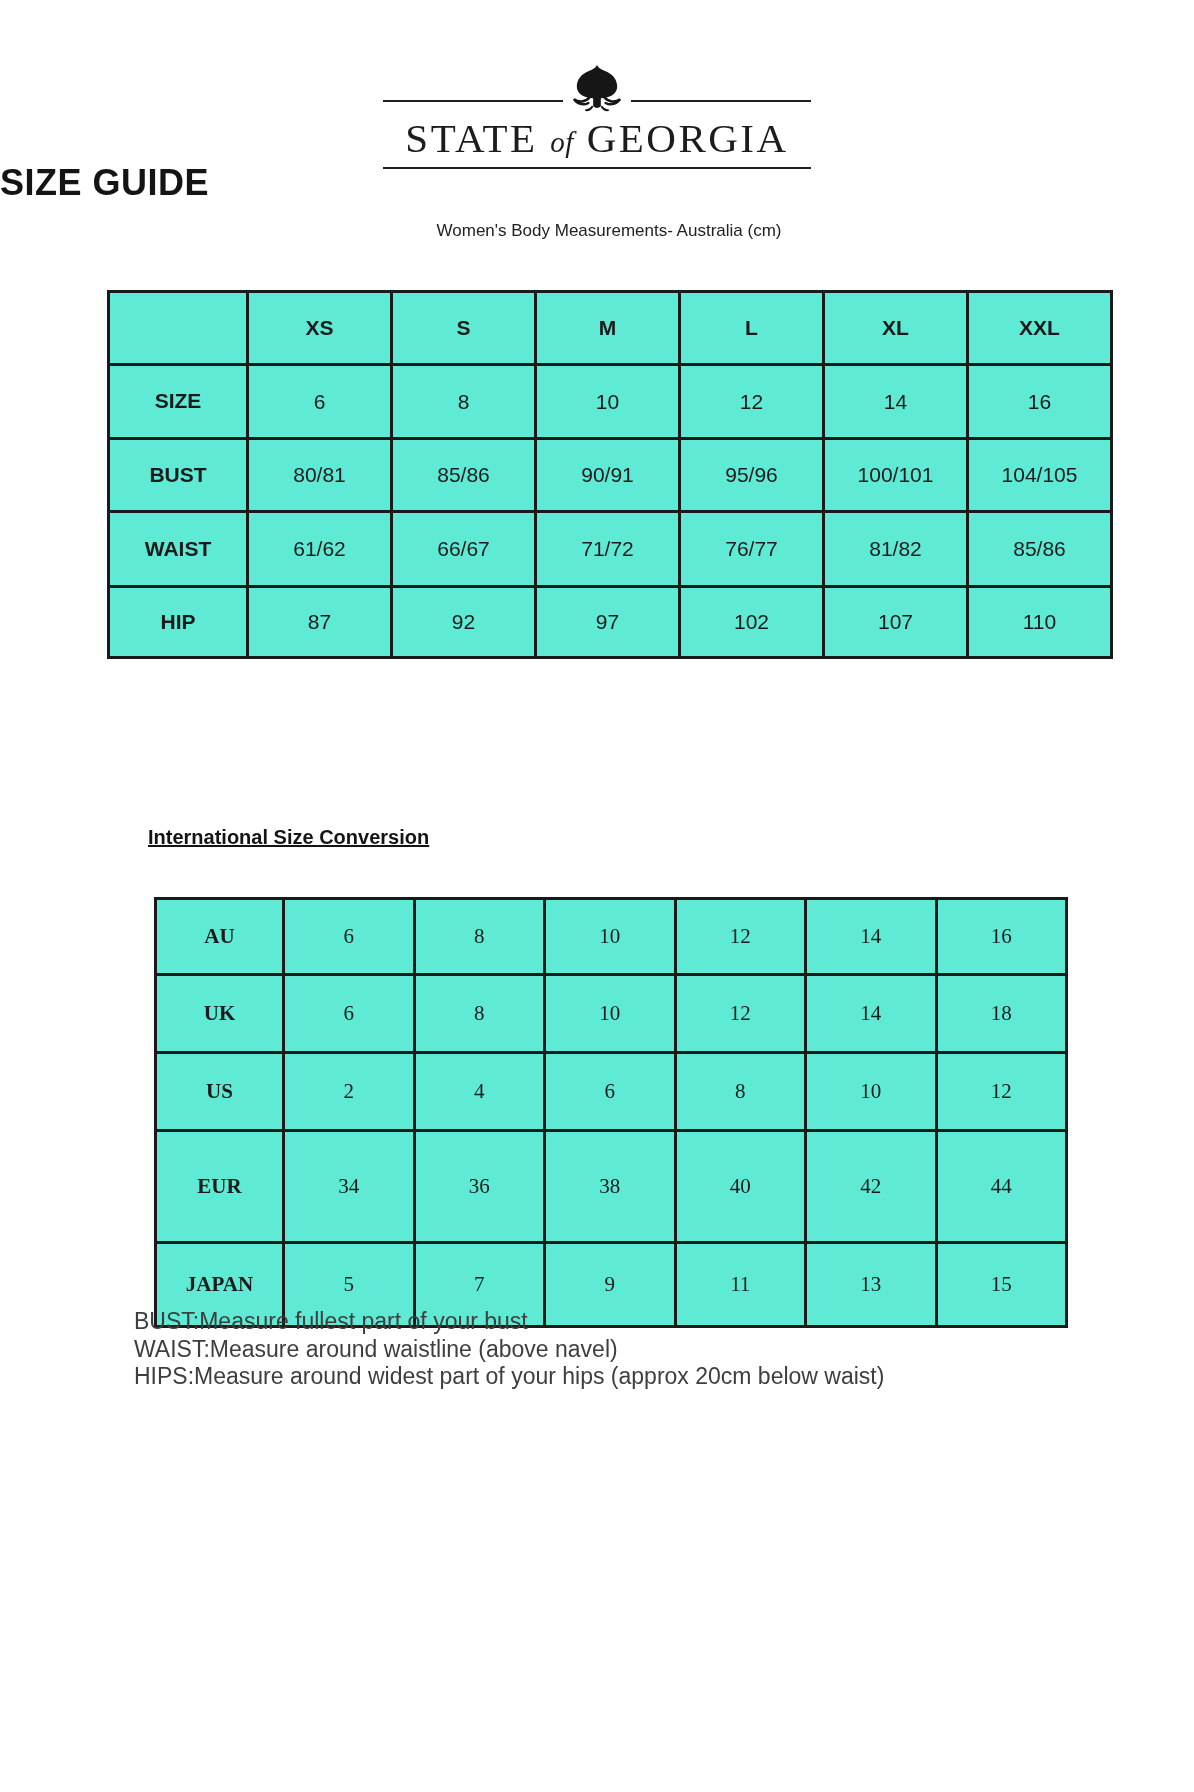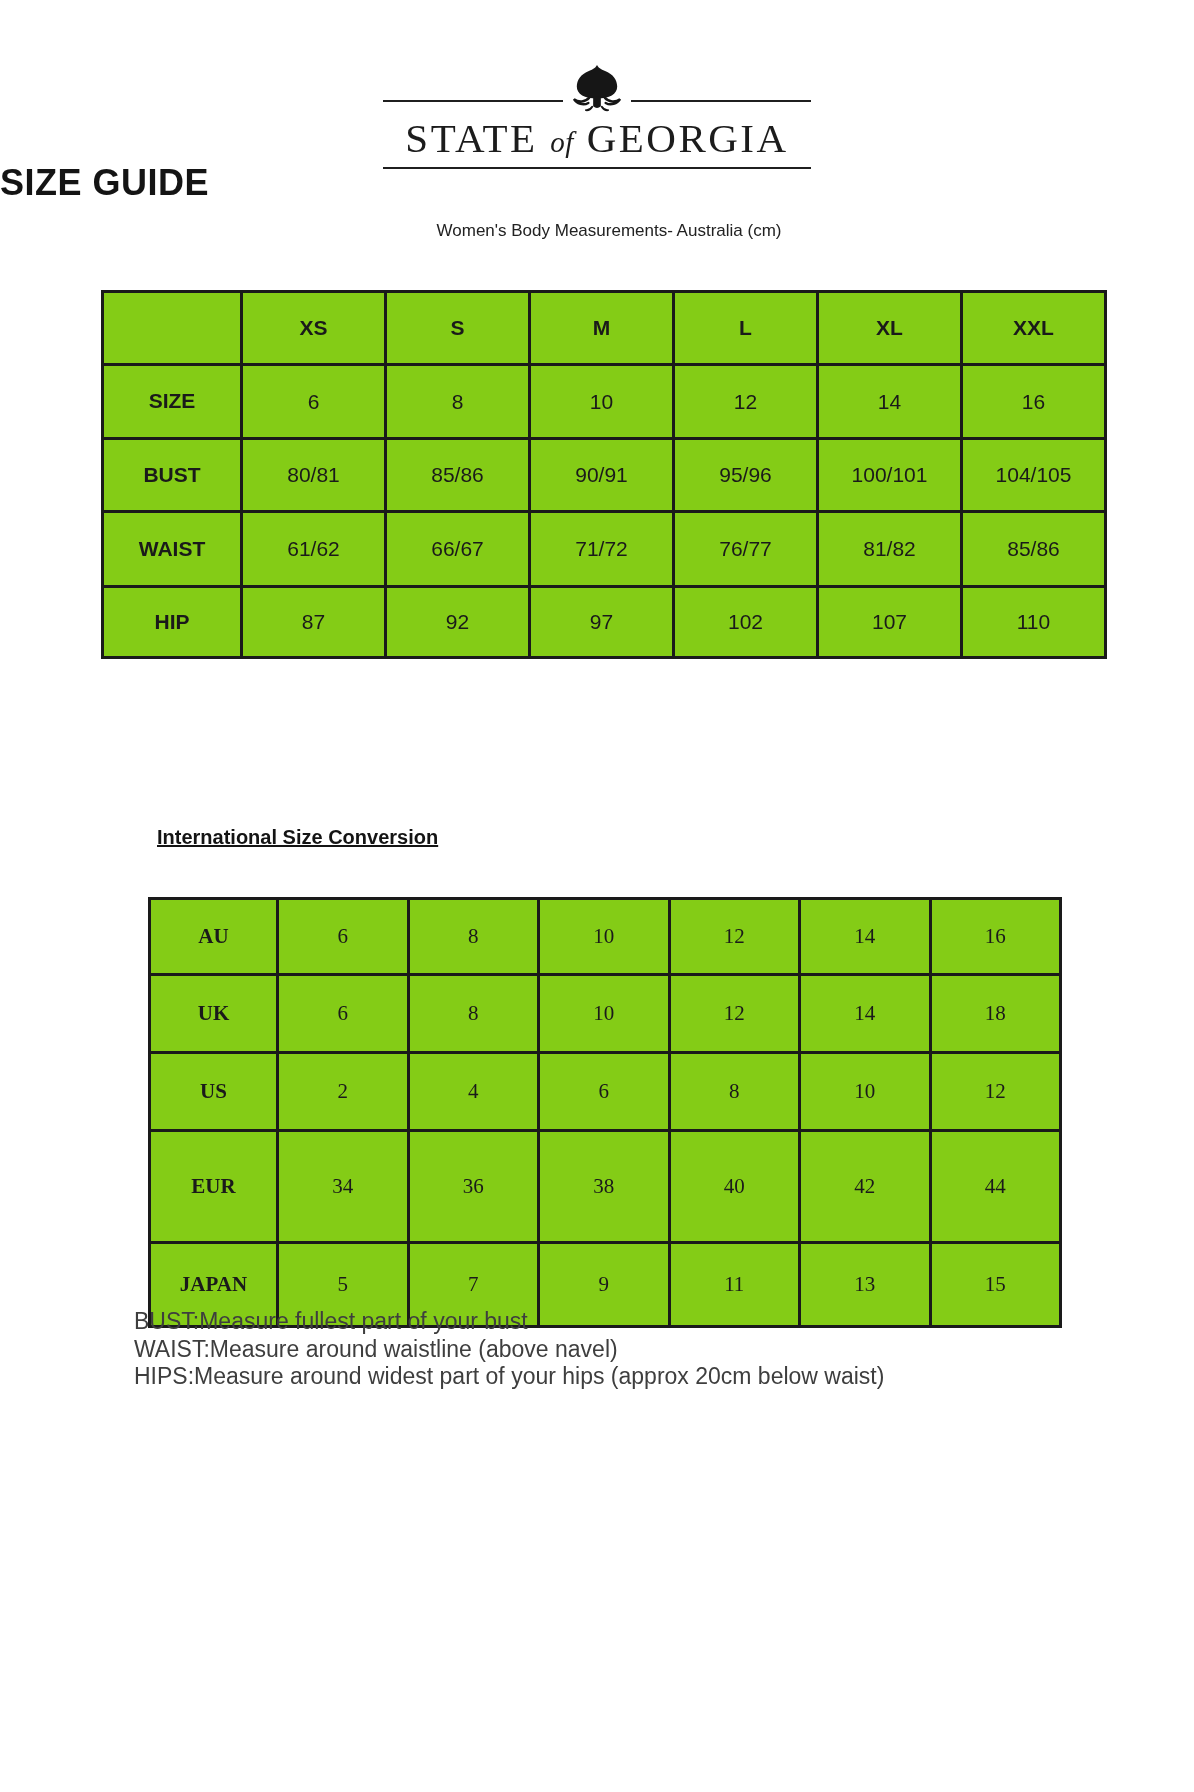--- a/index.html
+++ b/index.html
@@ -20,26 +20,26 @@
   .brand-of { font-style:italic; font-size:29px; letter-spacing:0.5px; }
   .logo-underline { border-top:2px solid #1f1f1f; margin-top:7px; }
 
   
   .size-guide-title {
     position:absolute; top:162px; left:0; width:100%; text-align:left;
     font-size:36px; font-weight:bold; letter-spacing:0.5px; color:#141414;
   }
   .subtitle { position:absolute; top:221px; left:12px; width:100%; text-align:center; font-size:17px; color:#222; }
   .heading2 {
-    position:absolute; top:826px; left:157px; font-size:20px; font-weight:bold;
+    position:absolute; top:826px; left:148px; font-size:20px; font-weight:bold;
     text-decoration:underline; color:#141414;
   }
 
   
-  table { border-collapse:collapse; position:absolute; table-layout:fixed; background:#84cc16; }
+  table { border-collapse:collapse; position:absolute; table-layout:fixed; background:#5eead4;margin-left:6px; }
   td { border:3px solid #1a1a1a; text-align:center; vertical-align:middle; font-size:21px; padding:0; }
   .t1 { top:290px; left:101px; width:1006px; }
   .t2 { top:897px; left:148px; width:914px;font-family:Liberation Serif, serif; }
   .hdr { font-weight:bold; }
   .lbl { font-weight:bold; white-space:pre-line; line-height:1.35; }
 
   
   .notes { position:absolute; top:1308px; left:134px; font-size:23px; color:#3e3e3e; }
   .note-line { display:flex; line-height:27.5px; white-space:nowrap; }
   .note-label { flex:0 0 58px; }

